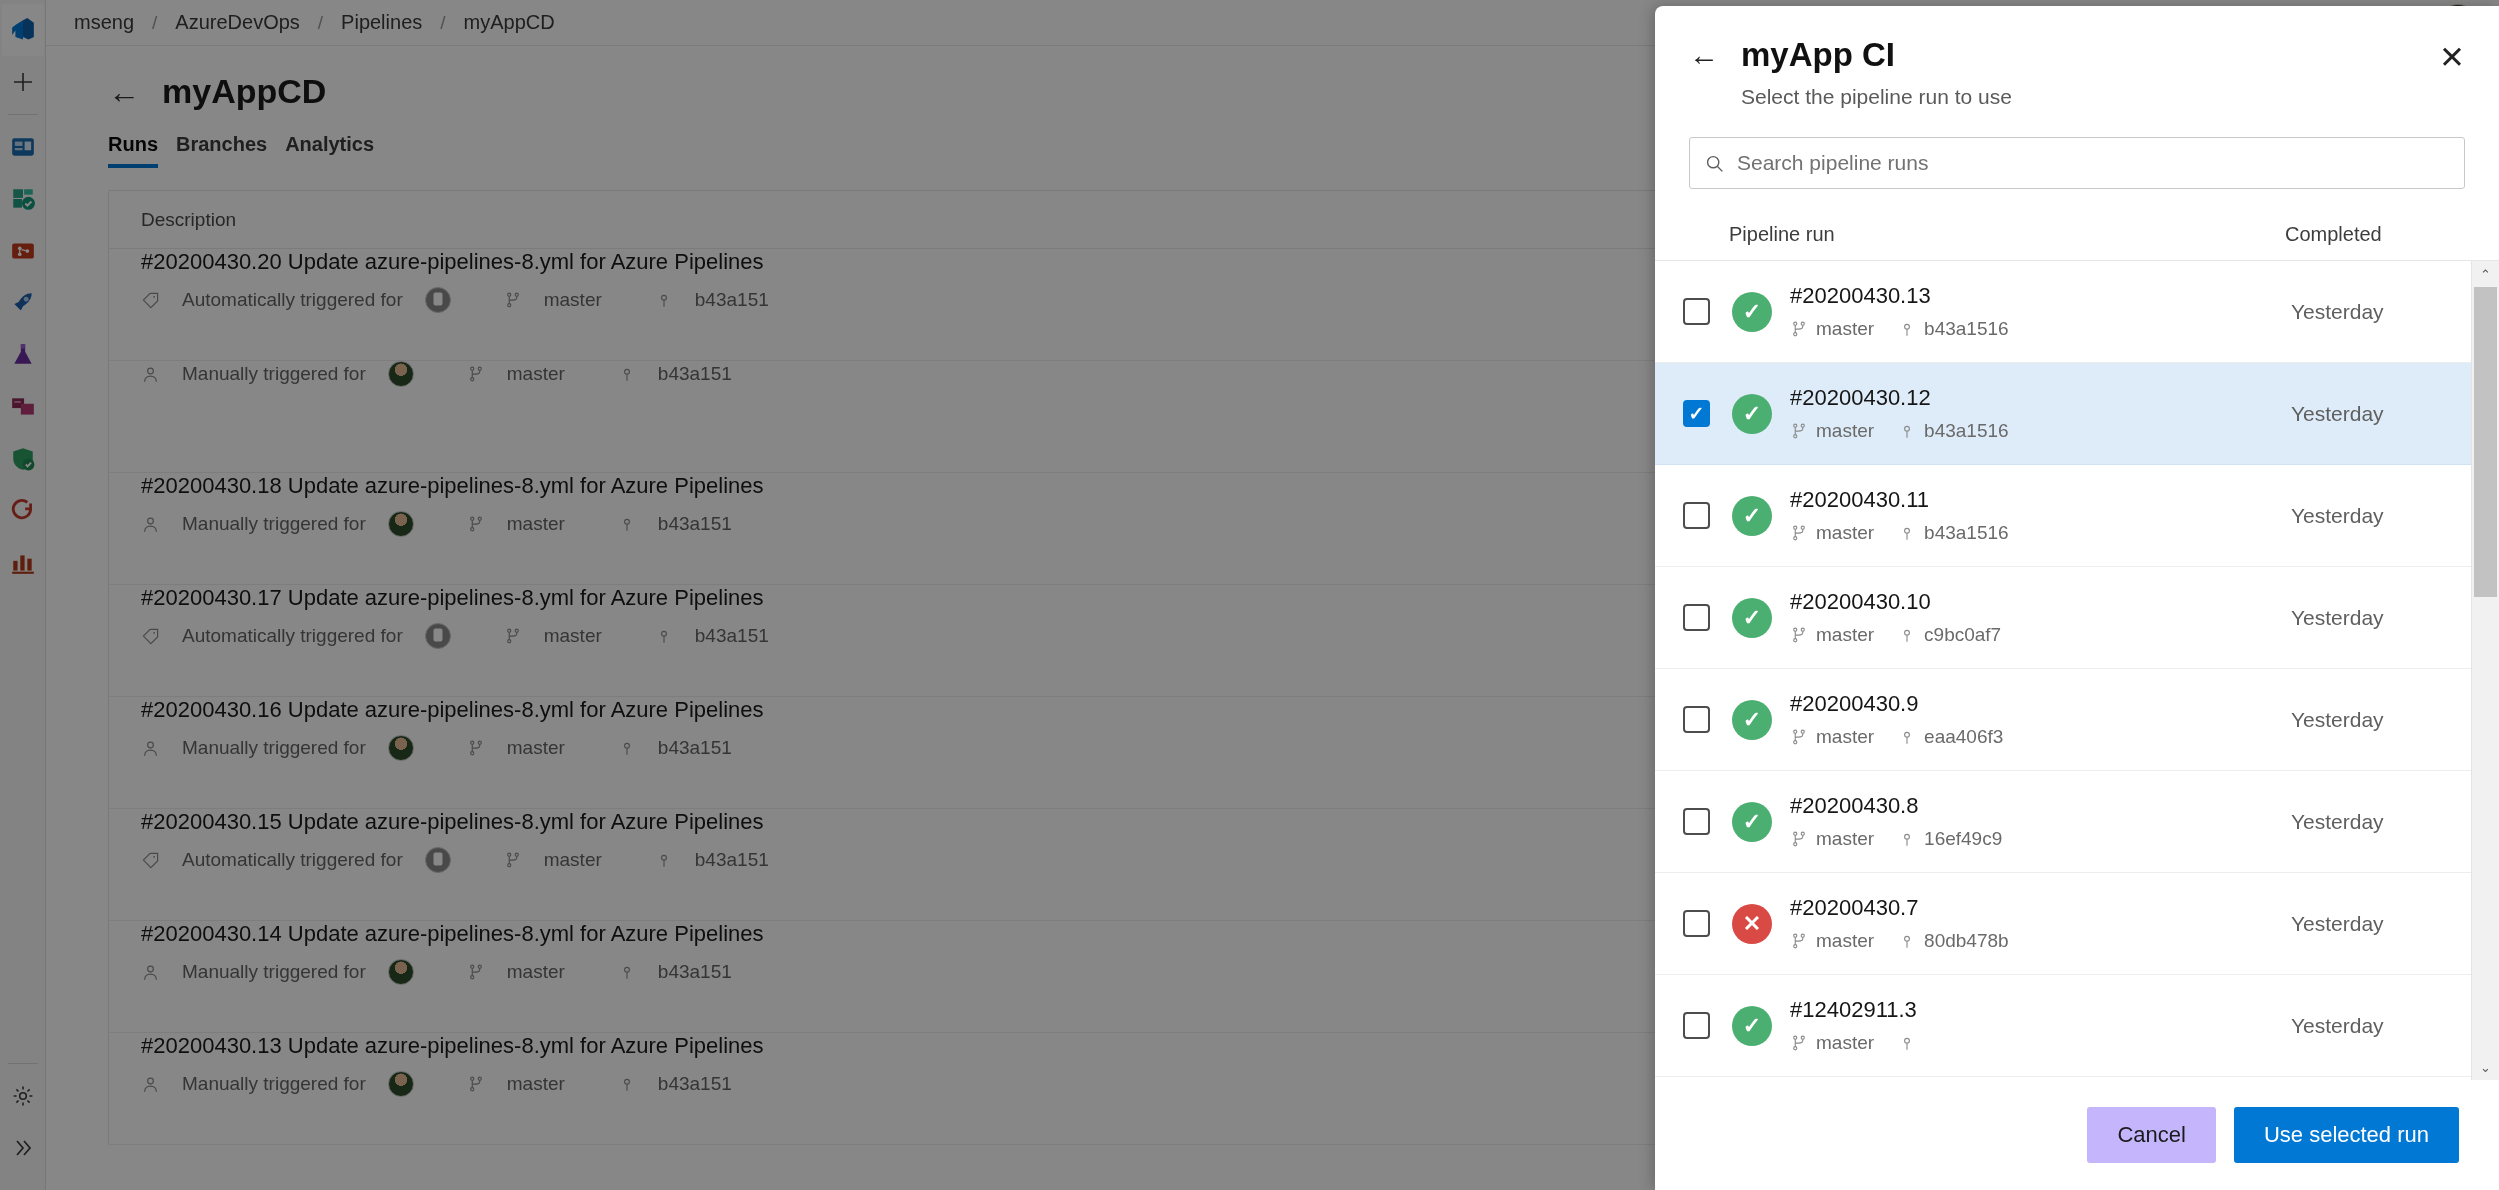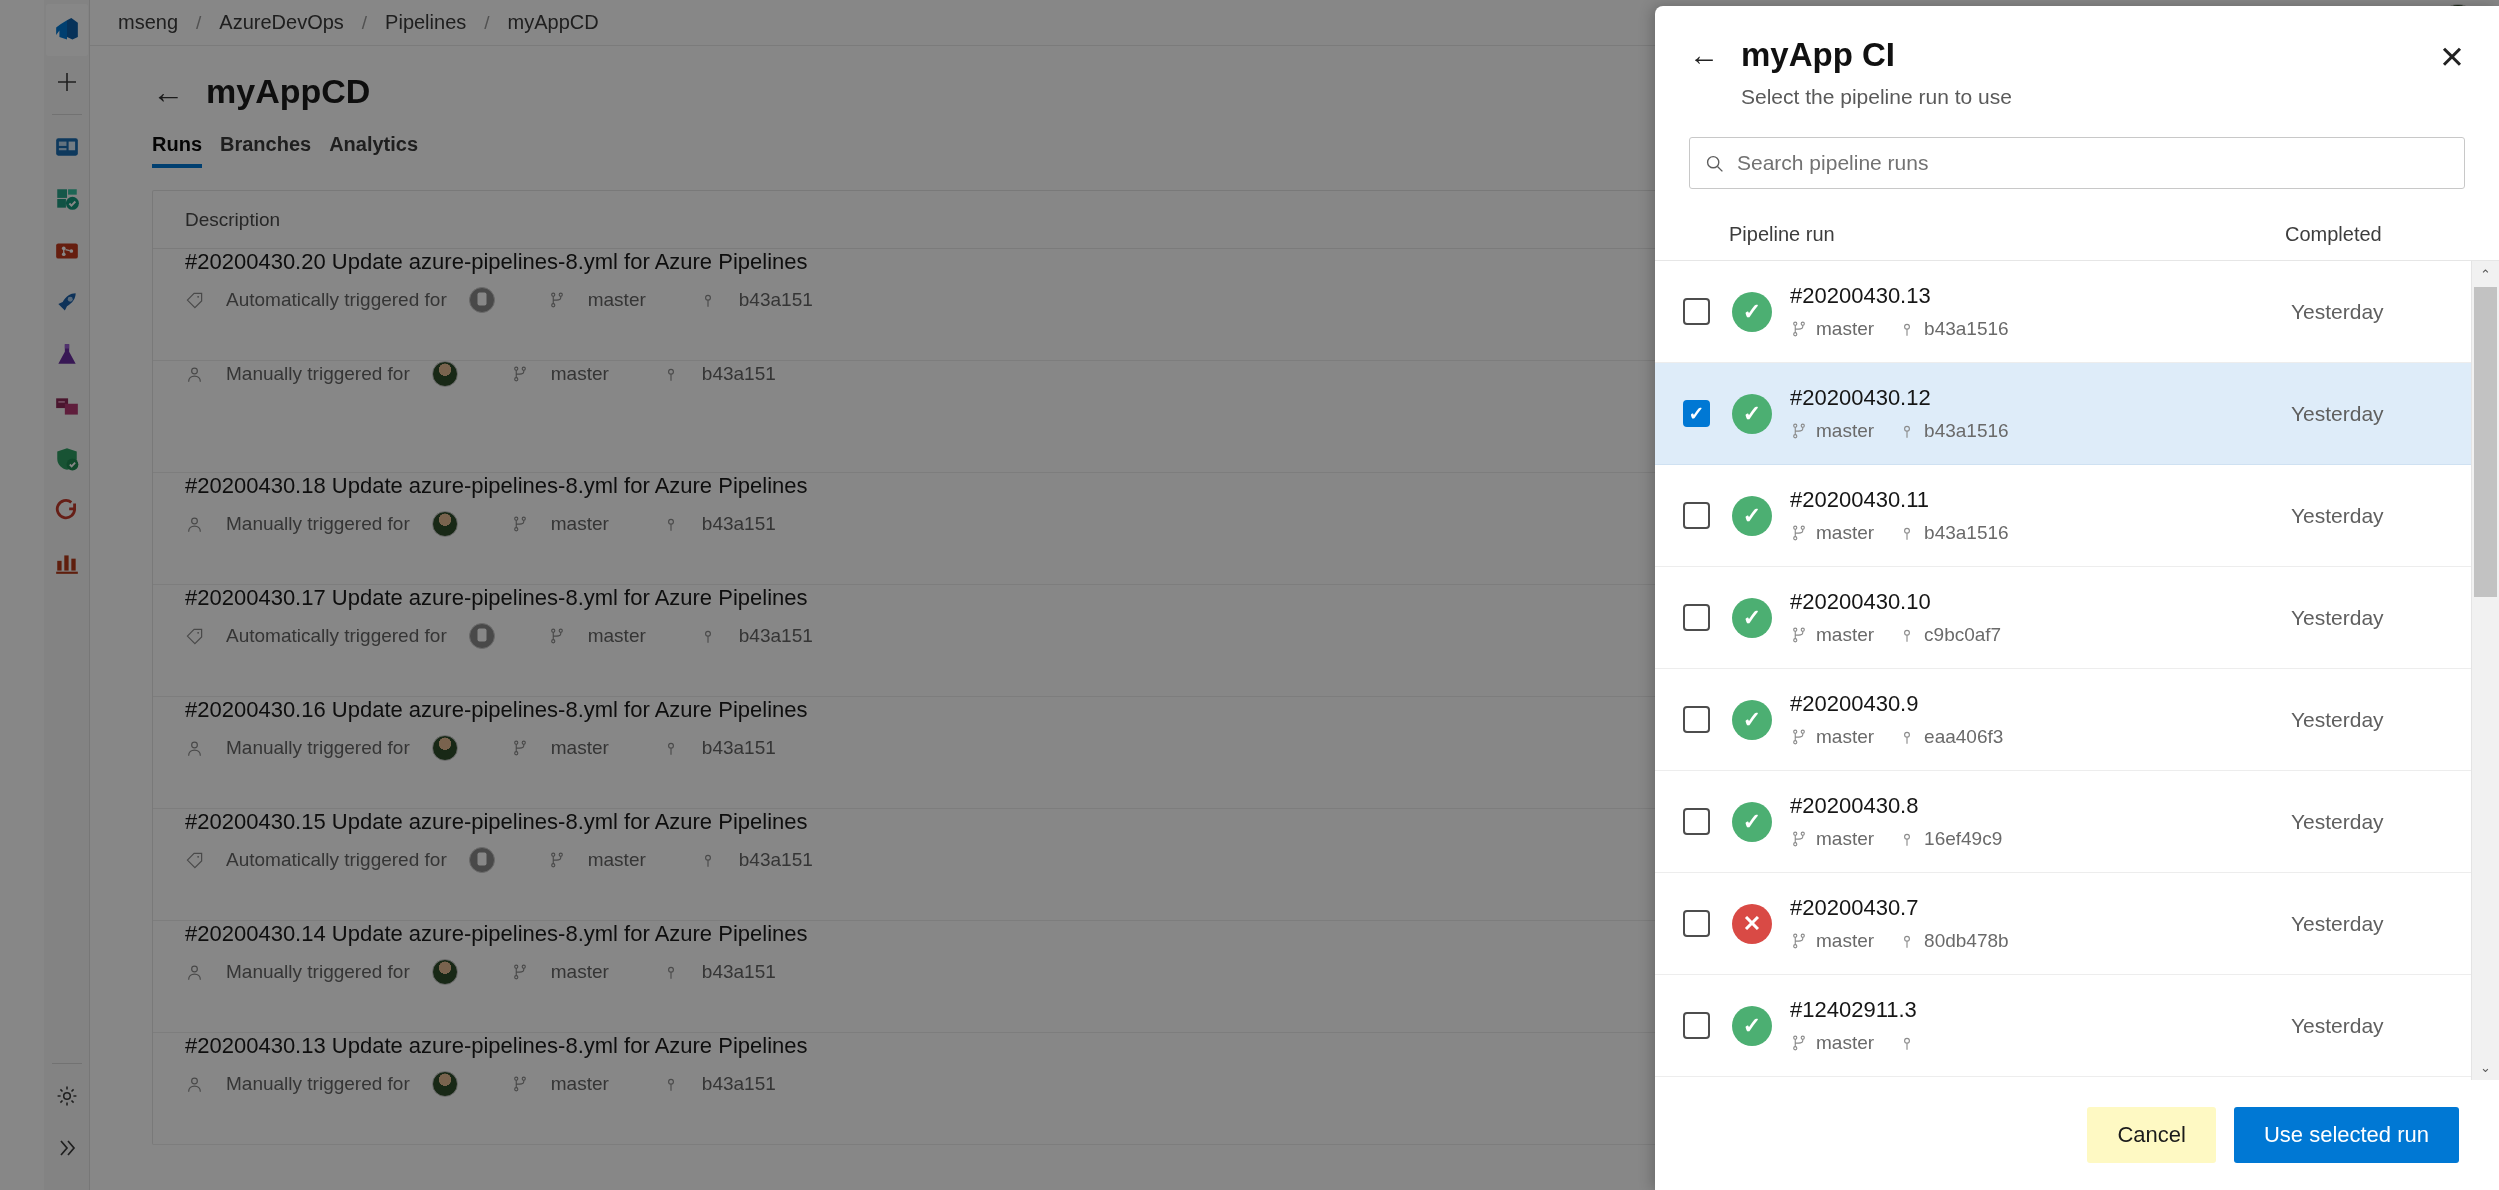--- a/index.html
+++ b/index.html
@@ -4,21 +4,21 @@
 <style>
   * { box-sizing: border-box; margin: 0; padding: 0; }
   html, body {
     width: 2499px; height: 1190px;
     font-family: "Liberation Sans", sans-serif;
     background: #ffffff; overflow: hidden;
   }
   #root { position: relative; width: 2499px; height: 1190px; }
 
   
-  #bg-page { position: absolute; inset: 0; background: #ffffff; margin-left: 44px; }
+  #bg-page { position: absolute; inset: 0; background: #ffffff; }
 
   #left-rail {
     position: absolute; left: 0; top: 0; width: 46px; height: 1190px;
     background: #f8f8f8; border-right: 1px solid #e0e0e0;
     display: flex; flex-direction: column; align-items: center; padding-top: 4px;
   }
   .rail-icon {
     width: 42px; height: 52px; display: flex; align-items: center; justify-content: center;
   }
   .rail-icon.selected { background: #ffffff; border-radius: 3px; }
@@ -167,21 +167,21 @@
               font-size: 13px; color: #5a5a5a; width: 100%; }
   #sb-track { flex: 1; width: 100%; position: relative; }
   #sb-thumb { position: absolute; left: 2px; right: 2px; top: 0; height: 310px; background: #c2c2c2; }
 
   #panel-footer {
     height: 110px; display: flex; align-items: center; justify-content: flex-end;
     gap: 18px; padding: 0 40px 0 0; background: #fff;
   }
   .btn { height: 56px; padding: 0 30px; border-radius: 3px; border: none;
          font-size: 22px; font-family: inherit; display: flex; align-items: center; }
-  .btn.secondary { background: #fef9c3; color: #1b1b1b; }
+  .btn.secondary { background: #c4b5fd; color: #1b1b1b; }
   .btn.primary { background: #0078d4; color: #ffffff; }
 </style>
 </head>
 <body>
 
 <div id="root">
 
   <div id="bg-page">
 
     <div id="left-rail">

